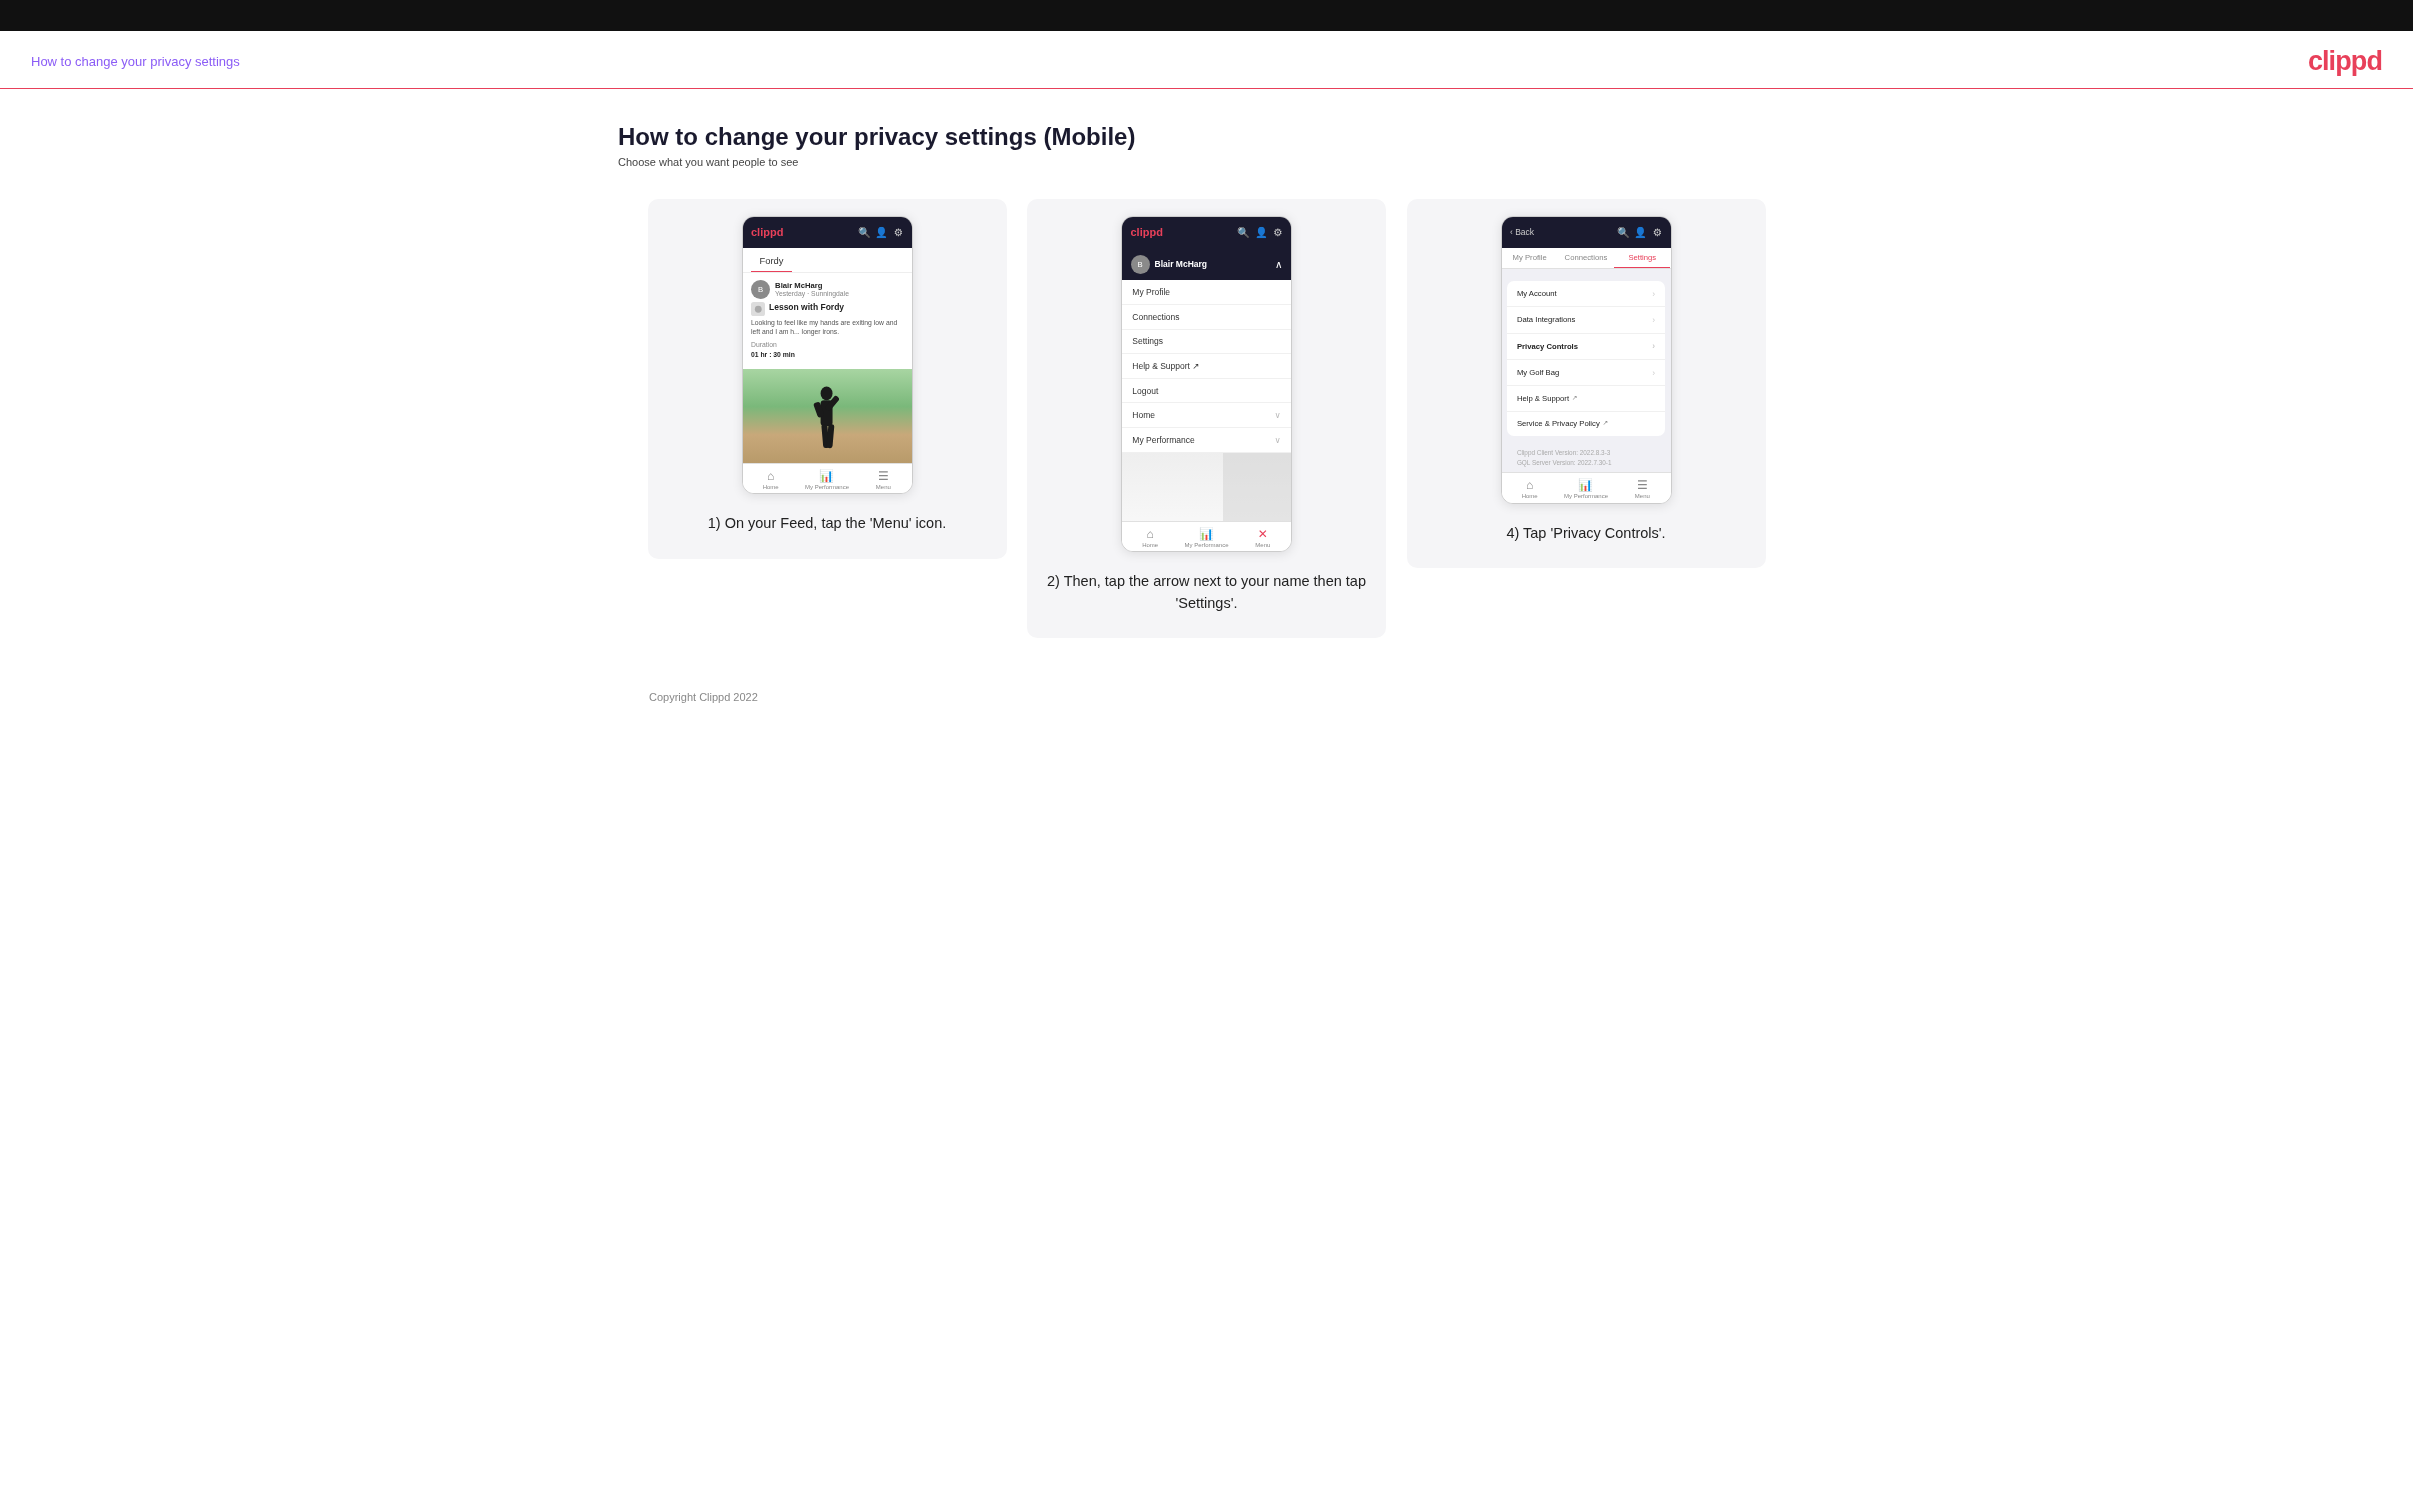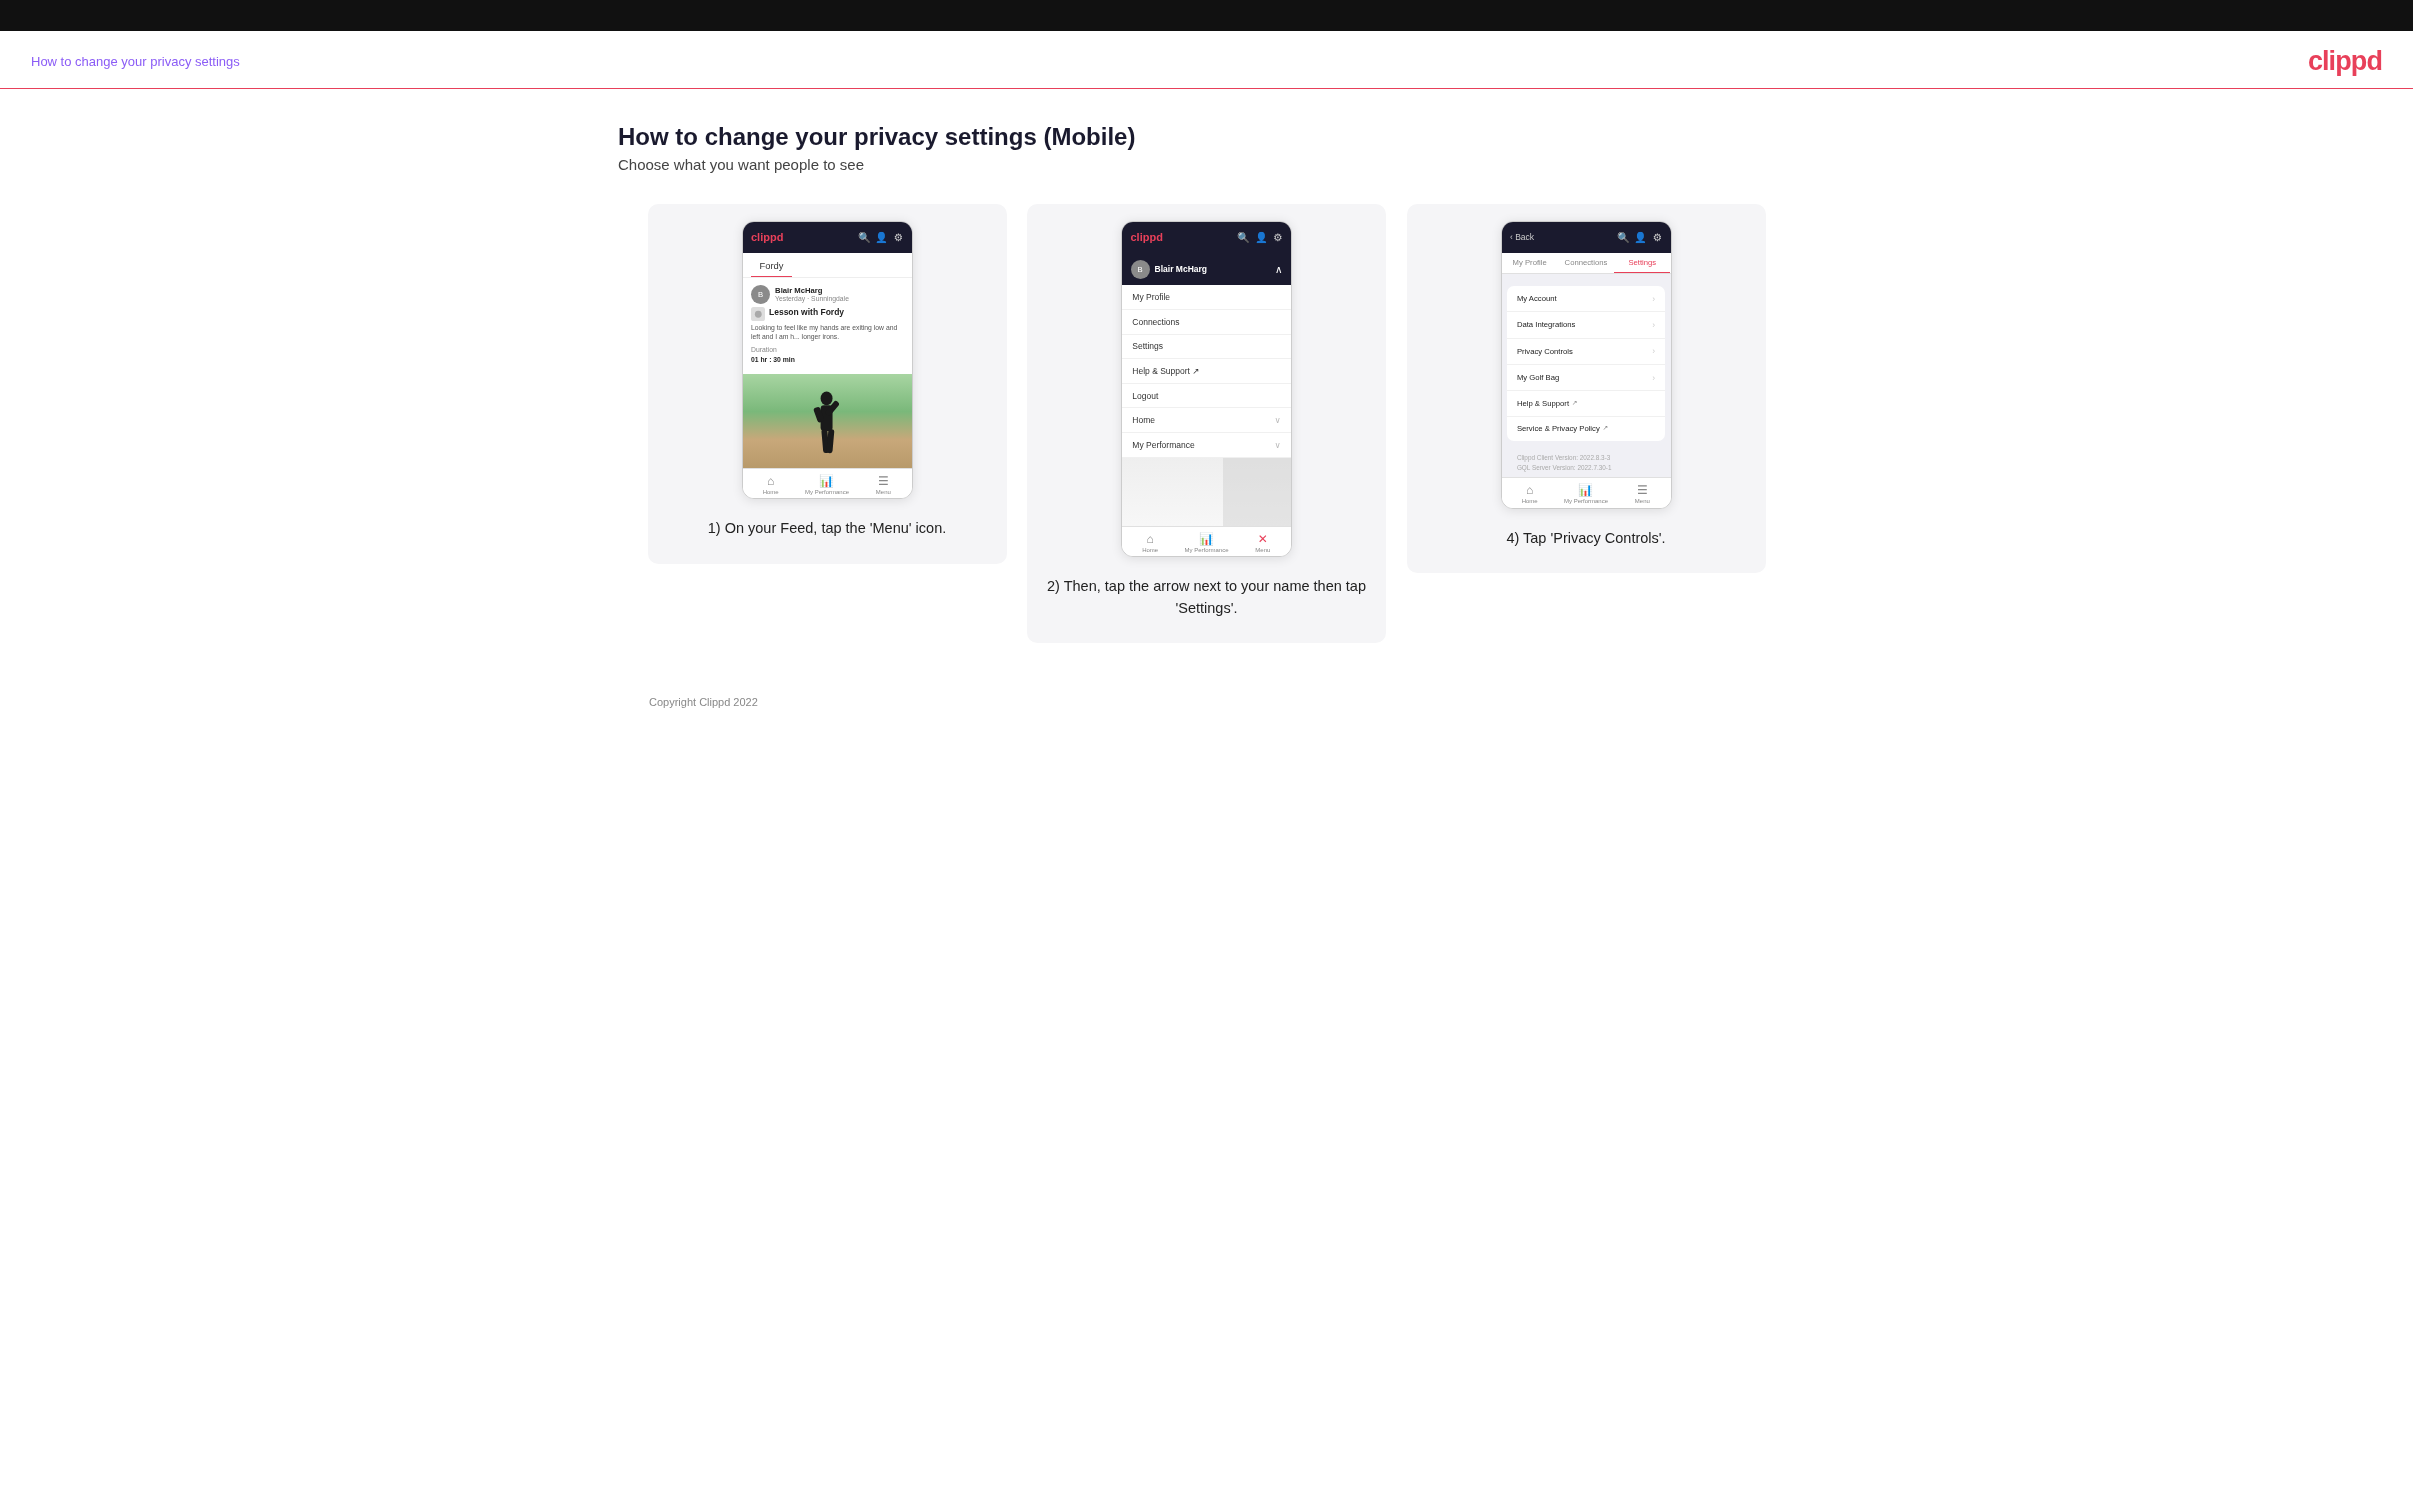--- a/index.html
+++ b/index.html
@@ -43,21 +43,21 @@
       margin: 0 auto;
     }
 
     .page-heading {
       font-size: 24px;
       font-weight: 800;
       color: #1a1a2e;
       margin-bottom: 5.1px;
     }
     .page-subheading {
-      font-size: 15px;
+      font-size: 11px;
       color: #444;
       margin-bottom: 31px;
     }
 
     
     .steps-container {
       display: flex;
       gap: 20.5px;
       justify-content: center;
       align-items: flex-start;
@@ -542,21 +542,21 @@
         <div style="padding: 5.1px 5.1px 0 5.1px; background: #f0f0f5;">
           <div class="settings-list">
             <div class="settings-list-item has-arrow">
               <span>My Account</span>
               <span class="chevron">›</span>
             </div>
             <div class="settings-list-item has-arrow">
               <span>Data Integrations</span>
               <span class="chevron">›</span>
             </div>
-            <div class="settings-list-item has-arrow highlighted" style="font-weight:400;">
+            <div class="settings-list-item has-arrow highlighted" style="font-weight:700;">
               <span>Privacy Controls</span>
               <span class="chevron">›</span>
             </div>
             <div class="settings-list-item has-arrow">
               <span>My Golf Bag</span>
               <span class="chevron">›</span>
             </div>
             <div class="settings-list-item">
               <span class="settings-bottom-link">
                 Help &amp; Support <span class="ext-icon">↗</span>

